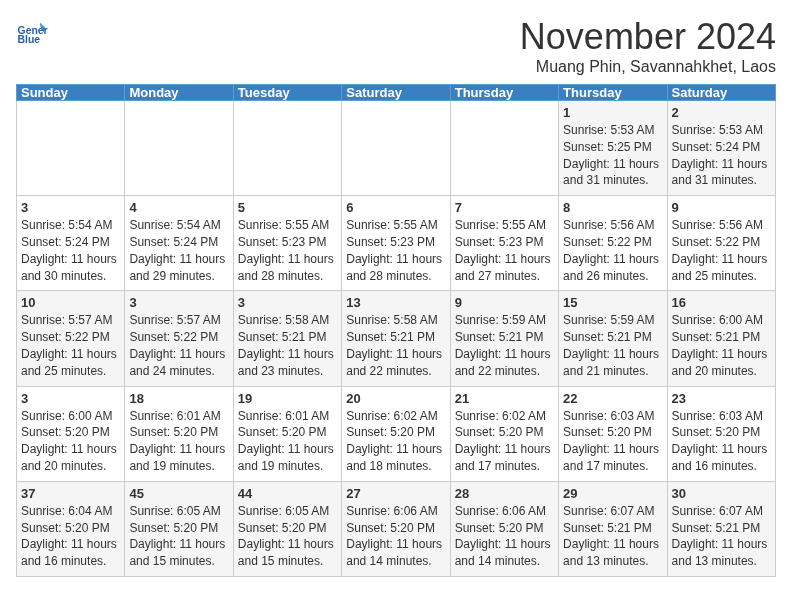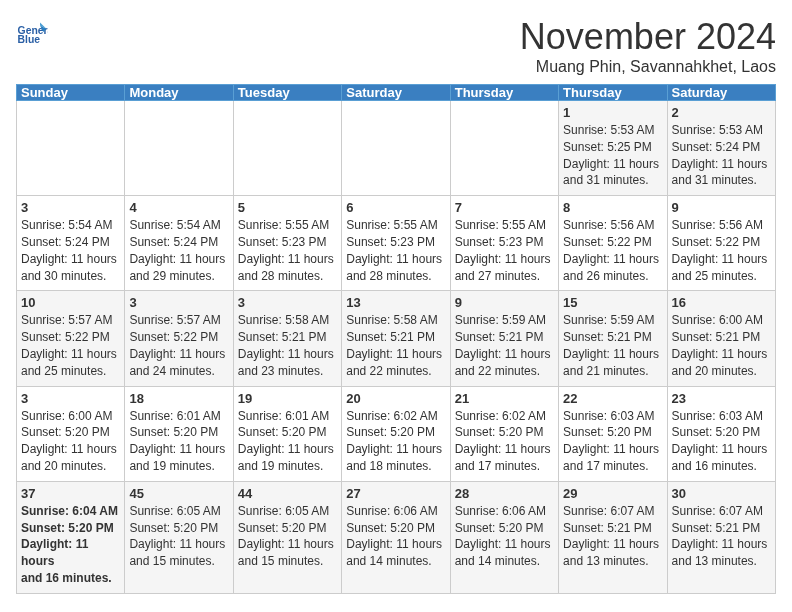--- a/index.html
+++ b/index.html
@@ -282,21 +282,21 @@
           <span class="day-num">23</span>
           <div class="day-info" style="white-space: pre-line;">Sunrise: 6:03 AM
 Sunset: 5:20 PM
 Daylight: 11 hours
 and 16 minutes.</div>
         </td>
       </tr>
       <tr>
         <td>
           <span class="day-num">37</span>
-          <div class="day-info" style="white-space: pre-line; font-weight: bold;">Sunrise: 6:04 AM
+          <div class="day-info" style="white-space: pre-line;">Sunrise: 6:04 AM
 Sunset: 5:20 PM
 Daylight: 11 hours
 and 16 minutes.</div>
         </td>
         <td>
           <span class="day-num">45</span>
           <div class="day-info" style="white-space: pre-line;">Sunrise: 6:05 AM
 Sunset: 5:20 PM
 Daylight: 11 hours
 and 15 minutes.</div>

